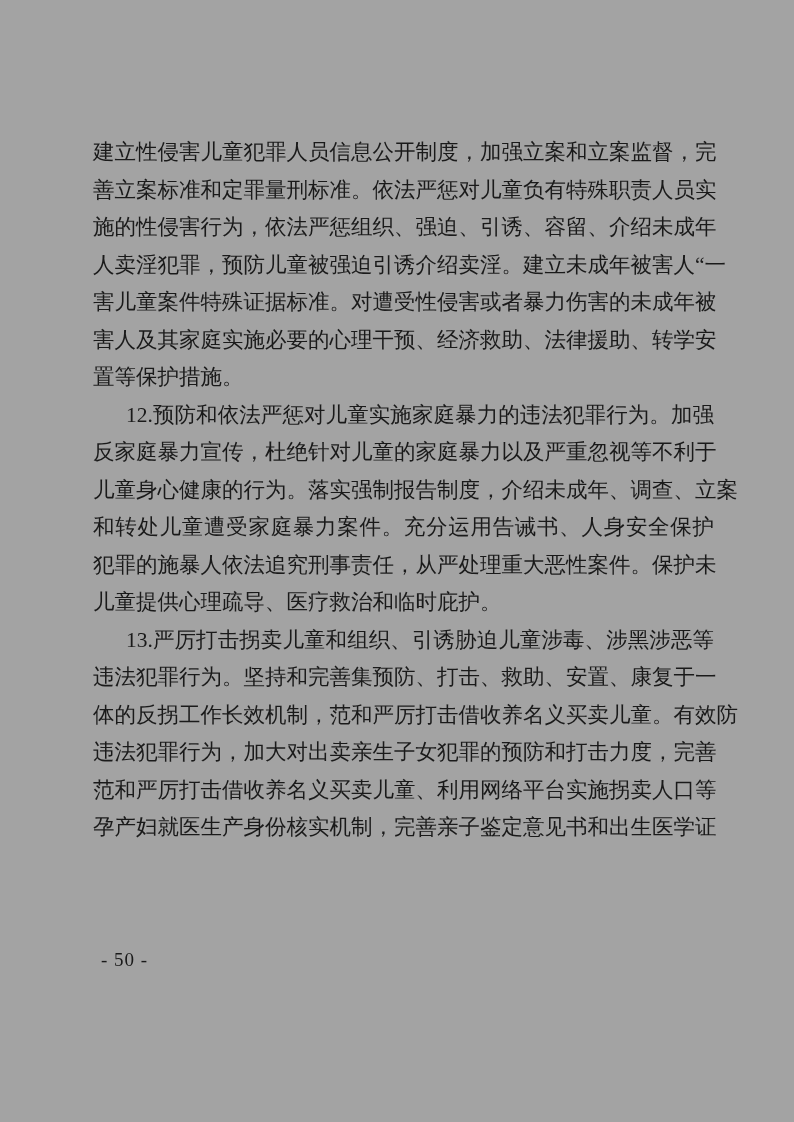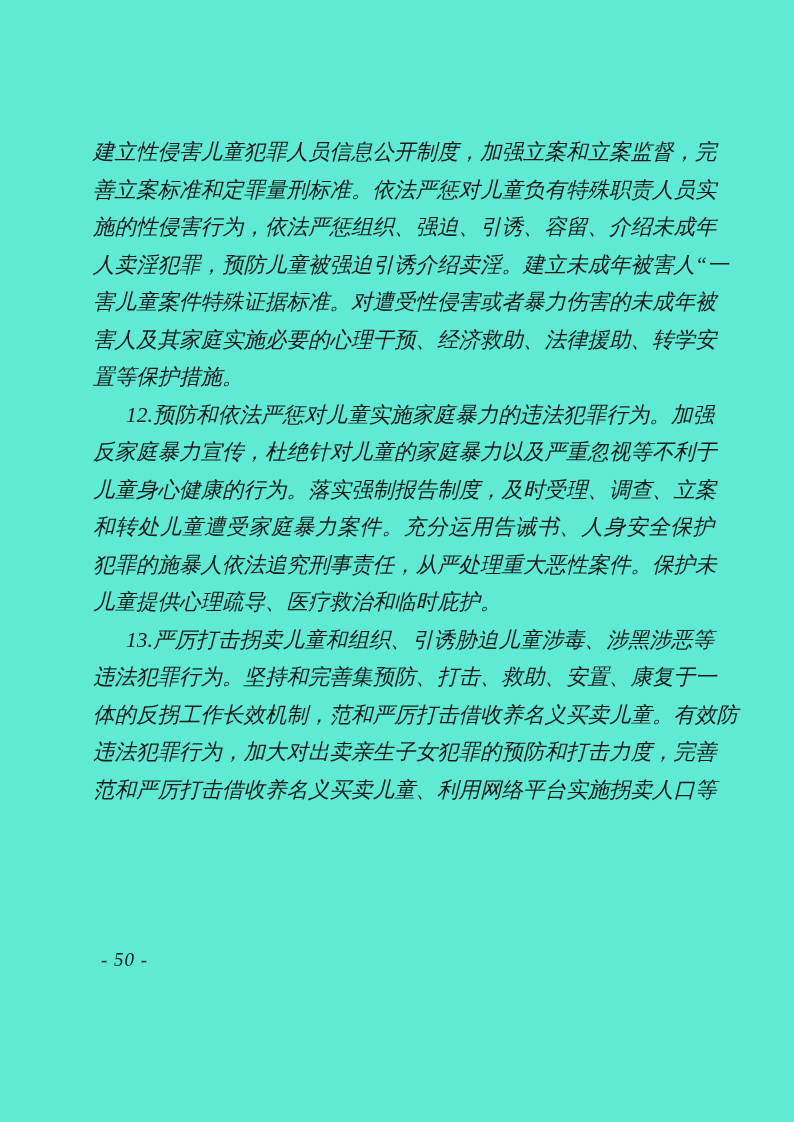--- a/index.html
+++ b/index.html
@@ -7,22 +7,21 @@
     width: 794px;
     height: 1122px;
     background: #ffffff;
     font-family: "Liberation Serif", "DejaVu Serif", serif;
     overflow: hidden;
   }
   .page {
     position: relative;
     width: 794px;
     height: 1122px;
-    background: #5eead4;
-    font-style: italic;
+    background: #a3a3a3;
   }
   .doc-body {
     position: absolute;
     left: 93px;
     top: 134px;
     width: 621px;
     color: #1a1a1a;
   }
   .line {
     height: 37.5px;
@@ -60,27 +59,28 @@
         <div class="line">善立案标准和定罪量刑标准。依法严惩对儿童负有特殊职责人员实</div>
         <div class="line">施的性侵害行为，依法严惩组织、强迫、引诱、容留、介绍未成年</div>
         <div class="line">人卖淫犯罪，预防儿童被强迫引诱介绍卖淫。建立未成年被害人“一</div>
         <div class="line">害儿童案件特殊证据标准。对遭受性侵害或者暴力伤害的未成年被</div>
         <div class="line">害人及其家庭实施必要的心理干预、经济救助、法律援助、转学安</div>
         <div class="line no-just">置等保护措施。</div>
       </div>
       <div class="para">
         <div class="line indent">12.预防和依法严惩对儿童实施家庭暴力的违法犯罪行为。加强</div>
         <div class="line">反家庭暴力宣传，杜绝针对儿童的家庭暴力以及严重忽视等不利于</div>
-        <div class="line">儿童身心健康的行为。落实强制报告制度，及时受理、调查、立案</div>
+        <div class="line">儿童身心健康的行为。落实强制报告制度，介绍未成年、调查、立案</div>
         <div class="line">和转处儿童遭受家庭暴力案件。充分运用告诫书、人身安全保护</div>
         <div class="line">犯罪的施暴人依法追究刑事责任，从严处理重大恶性案件。保护未</div>
         <div class="line no-just">儿童提供心理疏导、医疗救治和临时庇护。</div>
       </div>
       <div class="para">
         <div class="line indent">13.严厉打击拐卖儿童和组织、引诱胁迫儿童涉毒、涉黑涉恶等</div>
         <div class="line">违法犯罪行为。坚持和完善集预防、打击、救助、安置、康复于一</div>
         <div class="line">体的反拐工作长效机制，范和严厉打击借收养名义买卖儿童。有效防</div>
         <div class="line">违法犯罪行为，加大对出卖亲生子女犯罪的预防和打击力度，完善</div>
         <div class="line">范和严厉打击借收养名义买卖儿童、利用网络平台实施拐卖人口等</div>
+        <div class="line">孕产妇就医生产身份核实机制，完善亲子鉴定意见书和出生医学证</div>
       </div>
     </div>
   <div class="page-footer">- 50 -</div>
 </div>
 
 </body></html>

